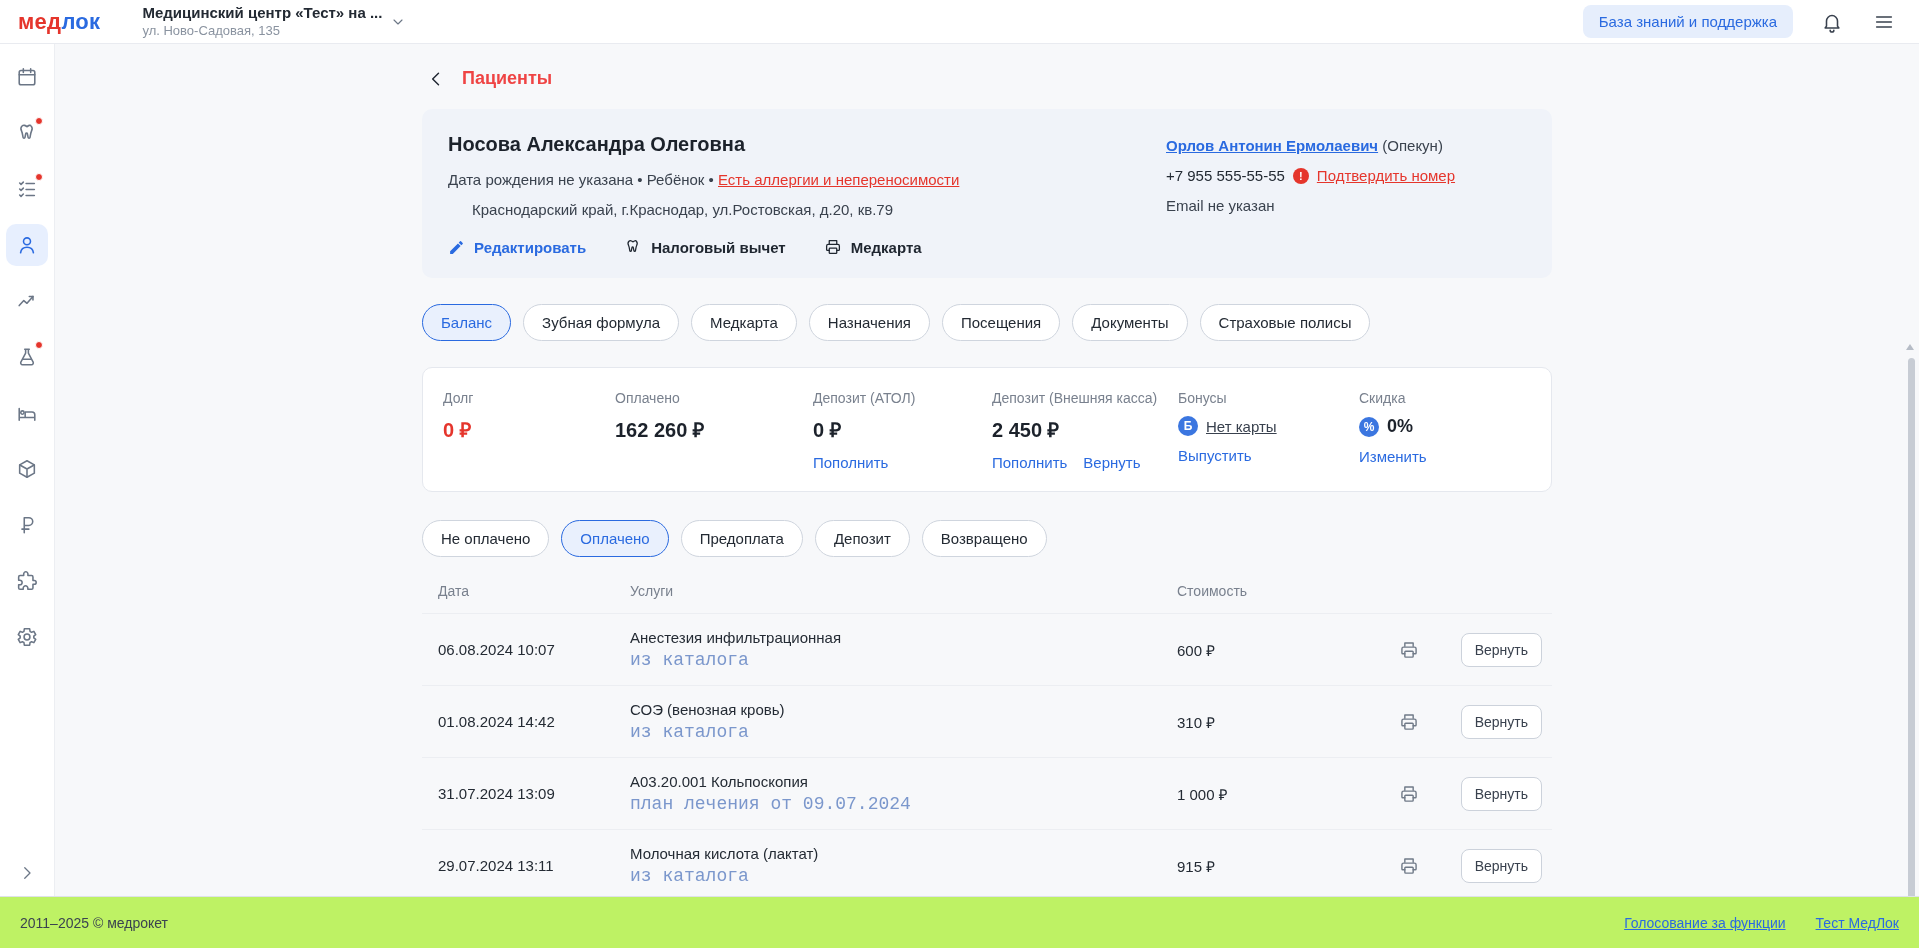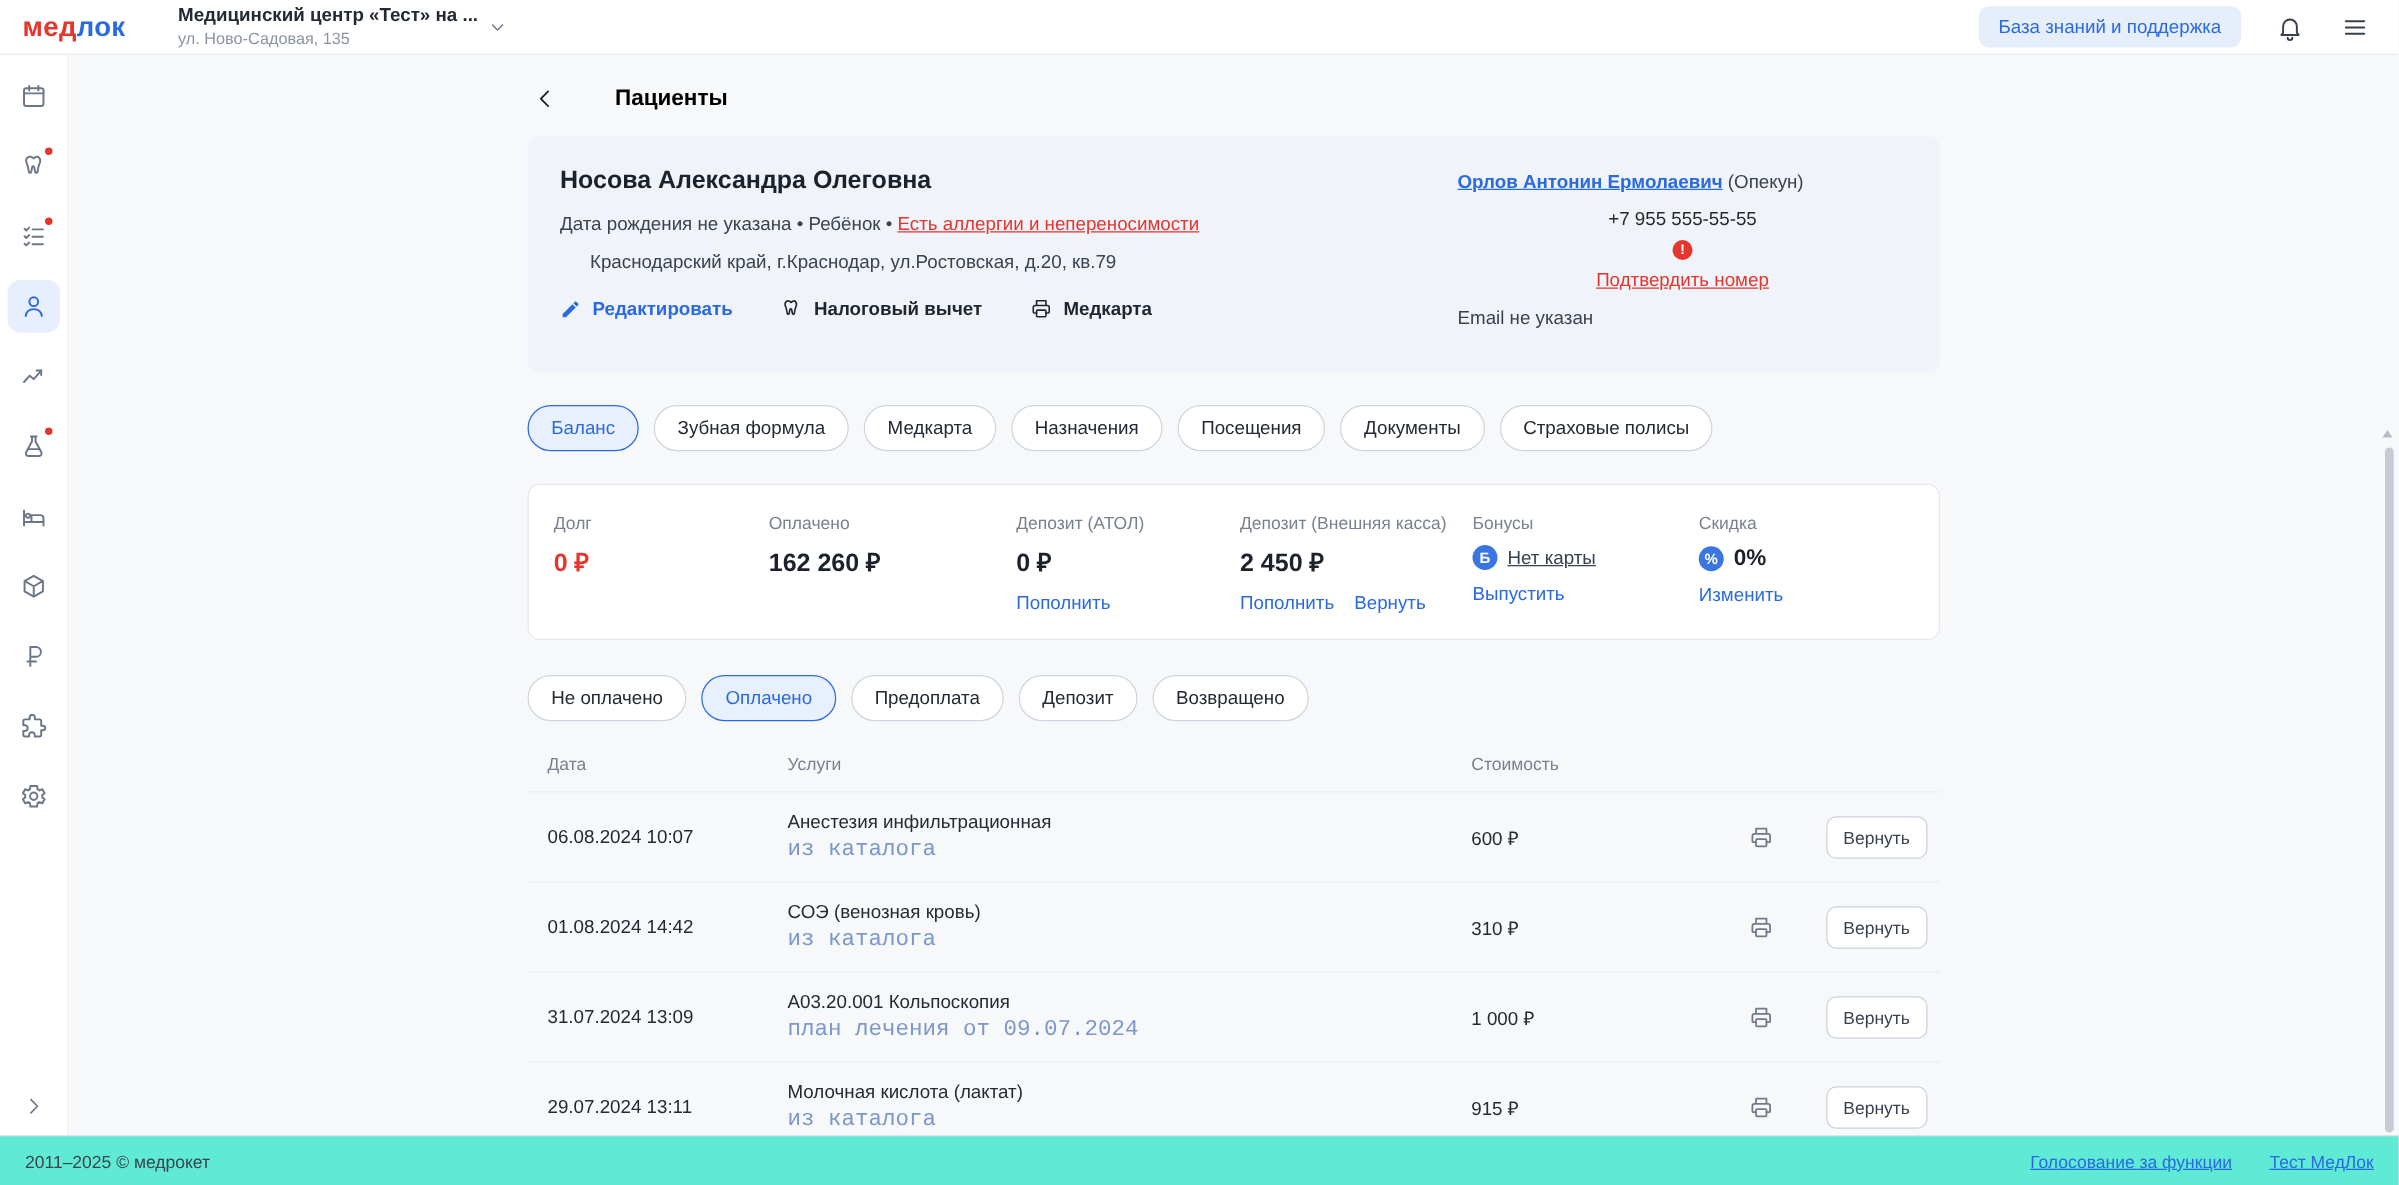--- a/index.html
+++ b/index.html
@@ -49,21 +49,21 @@
   }
   .sidebar-collapse {
     margin-top:auto; margin-bottom:14px; background:none; border:none;
     color:#6b7686; font-size:20px; cursor:pointer;
   }
   .main { flex:1 1 auto; position:relative; overflow:hidden; }
   .content { width:1130px; margin-left:367px; padding-top:24px; }
   
   .page-head { display:flex; align-items:center; gap:16px; margin-bottom:20px; padding-left:4px; }
   .back-btn { background:none; border:none; color:#1e2530; cursor:pointer; }
-  .page-title { font-size:18px; font-weight:700; color:#000000;margin-left:30px; }
+  .page-title { font-size:18px; font-weight:700; color:#ef4444; }
   
   .patient-card {
     background:#f0f3f9; border-radius:10px; padding:24px 26px 22px;
     display:flex; margin-bottom:26px;
   }
   .pc-left { flex:1 1 auto; }
   .patient-name { font-size:20px; font-weight:700; color:#1c222b; margin-bottom:15px; }
   .patient-meta { font-size:15px; color:#3a424e; margin-bottom:13px; }
   .link-red { color:#e5352c; text-decoration:underline; cursor:pointer; }
   .patient-addr { font-size:15px; color:#3a424e; margin-bottom:20px;margin-left:24px; }
@@ -71,21 +71,21 @@
   .pc-action {
     display:flex; align-items:center; gap:9px; background:none; border:none;
     font-family:inherit; font-size:15px; font-weight:700; color:#1f2630; cursor:pointer;
   }
   .pc-action.blue { color:#2a6ae0; }
   .pc-right { width:360px; flex:0 0 auto; padding-top:4px; font-size:15px; }
   .pc-right > div { margin-bottom:13px; }
   .link-blue { color:#2a6ae0; cursor:pointer; }
   .guardian-link { color:#2a6ae0; font-weight:700; text-decoration:underline; cursor:pointer; }
   .guardian-role { color:#3a424e; }
-  .phone-row { display:flex; align-items:center; gap:8px;flex-direction:column; }
+  .phone-row { display:flex; align-items:center; gap:8px; }
   .phone-num { color:#232a33; }
   .warn-ic {
     width:16px; height:16px; border-radius:50%; background:#e5352c; color:#fff;
     font-size:11px; font-weight:700; display:inline-flex; align-items:center; justify-content:center;
   }
   .email-line { color:#3a424e; }
   
   .pill-row { display:flex; gap:12px; margin-bottom:26px; }
   .pill {
     background:#fff; border:1px solid #cfd5de; border-radius:20px; cursor:pointer;
@@ -129,21 +129,21 @@
     position:absolute; right:5px; top:300px; width:0; height:0;
     border-left:4px solid transparent; border-right:4px solid transparent;
     border-bottom:6px solid #b6bcc6;
   }
   .v-scroll-thumb {
     position:absolute; right:4px; top:314px; width:7px; height:548px;
     background:#c7ccd4; border-radius:4px; cursor:grab;
   }
   
   .footer {
-    height:40px; flex:0 0 auto; background:#5eead4; border-top:1px solid #dfe2e8;
+    height:52px; flex:0 0 auto; background:#bef264; border-top:1px solid #dfe2e8;
     display:flex; align-items:center; padding:0 20px; font-size:14px; color:#3b4350;justify-content:space-between;
   }
   .footer-links { margin-left:auto; display:flex; gap:30px; }
   .footer-links a { color:#2a6ae0; text-decoration:underline; cursor:pointer; }
 </style>
 </head>
 <body>
 
 <header class="topbar">
   <div class="logo"><span class="red">мед</span><span class="blue">лок</span></div>

